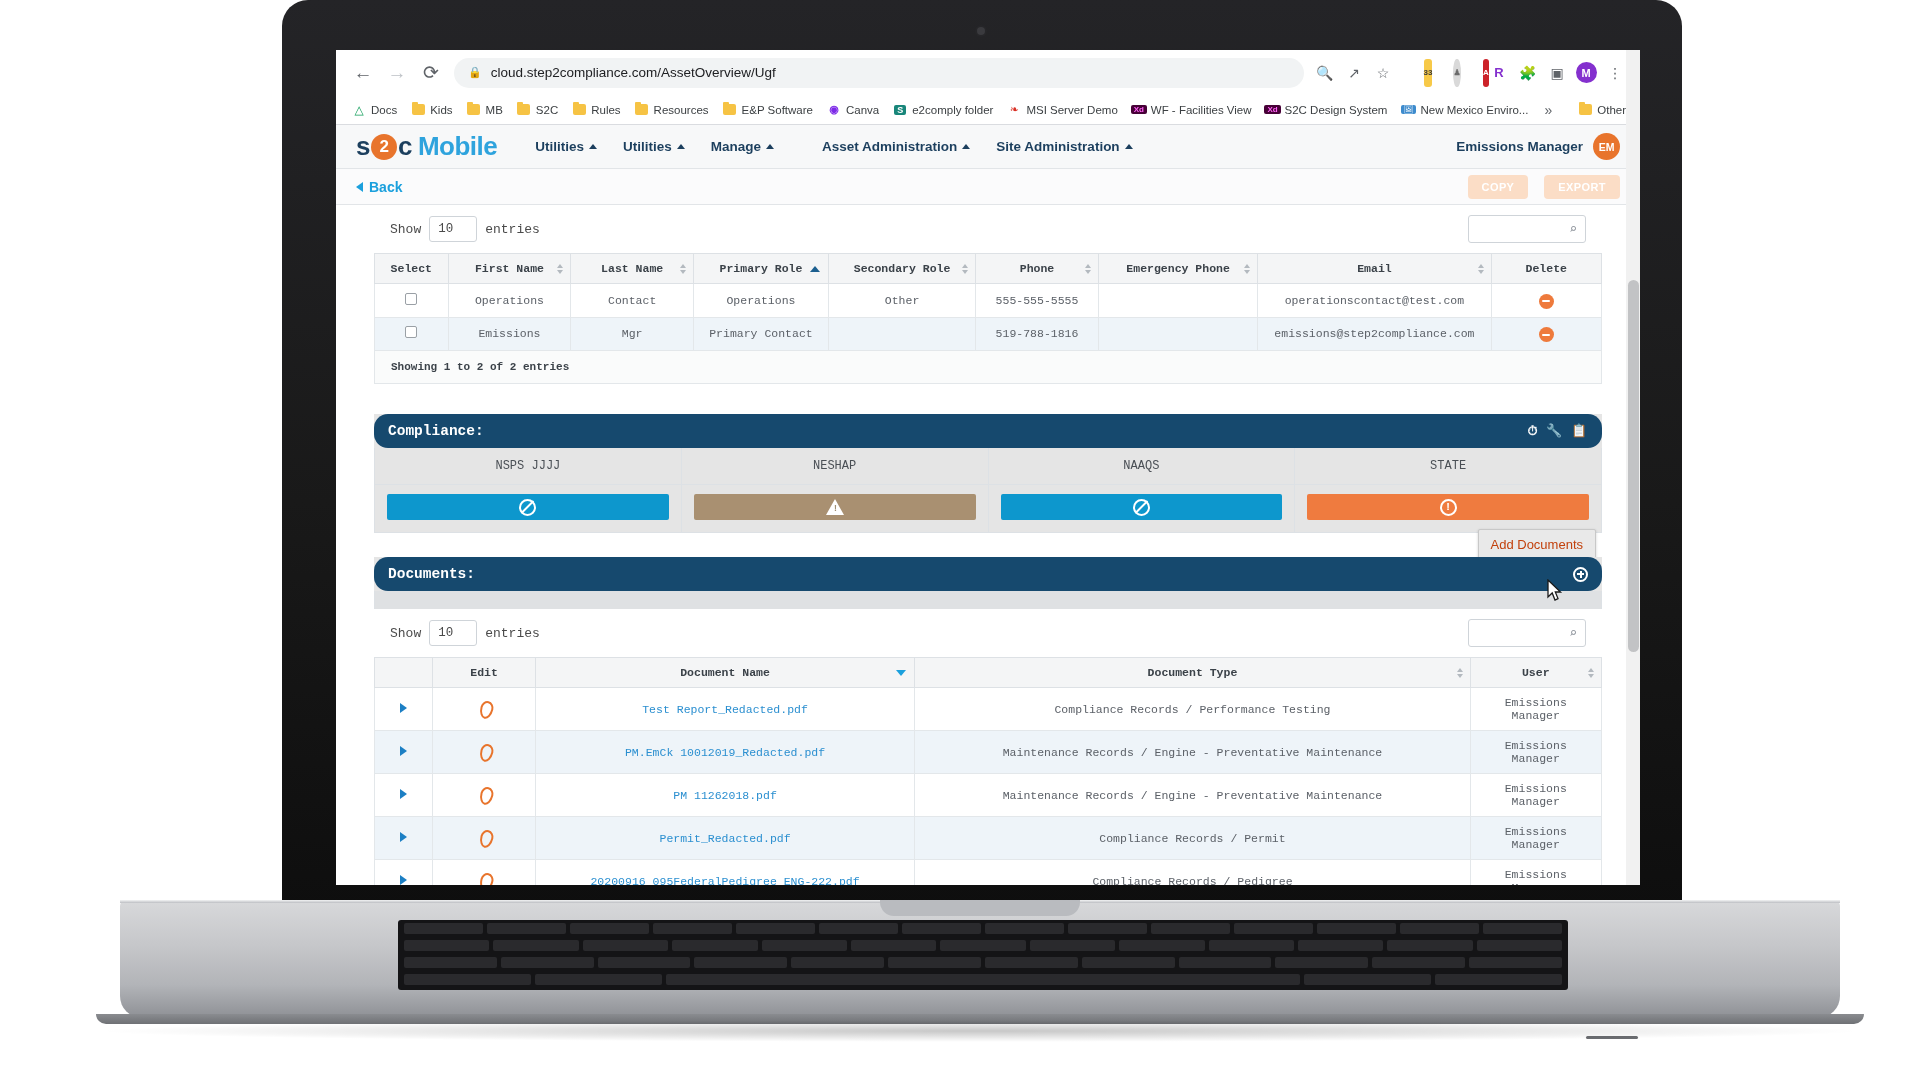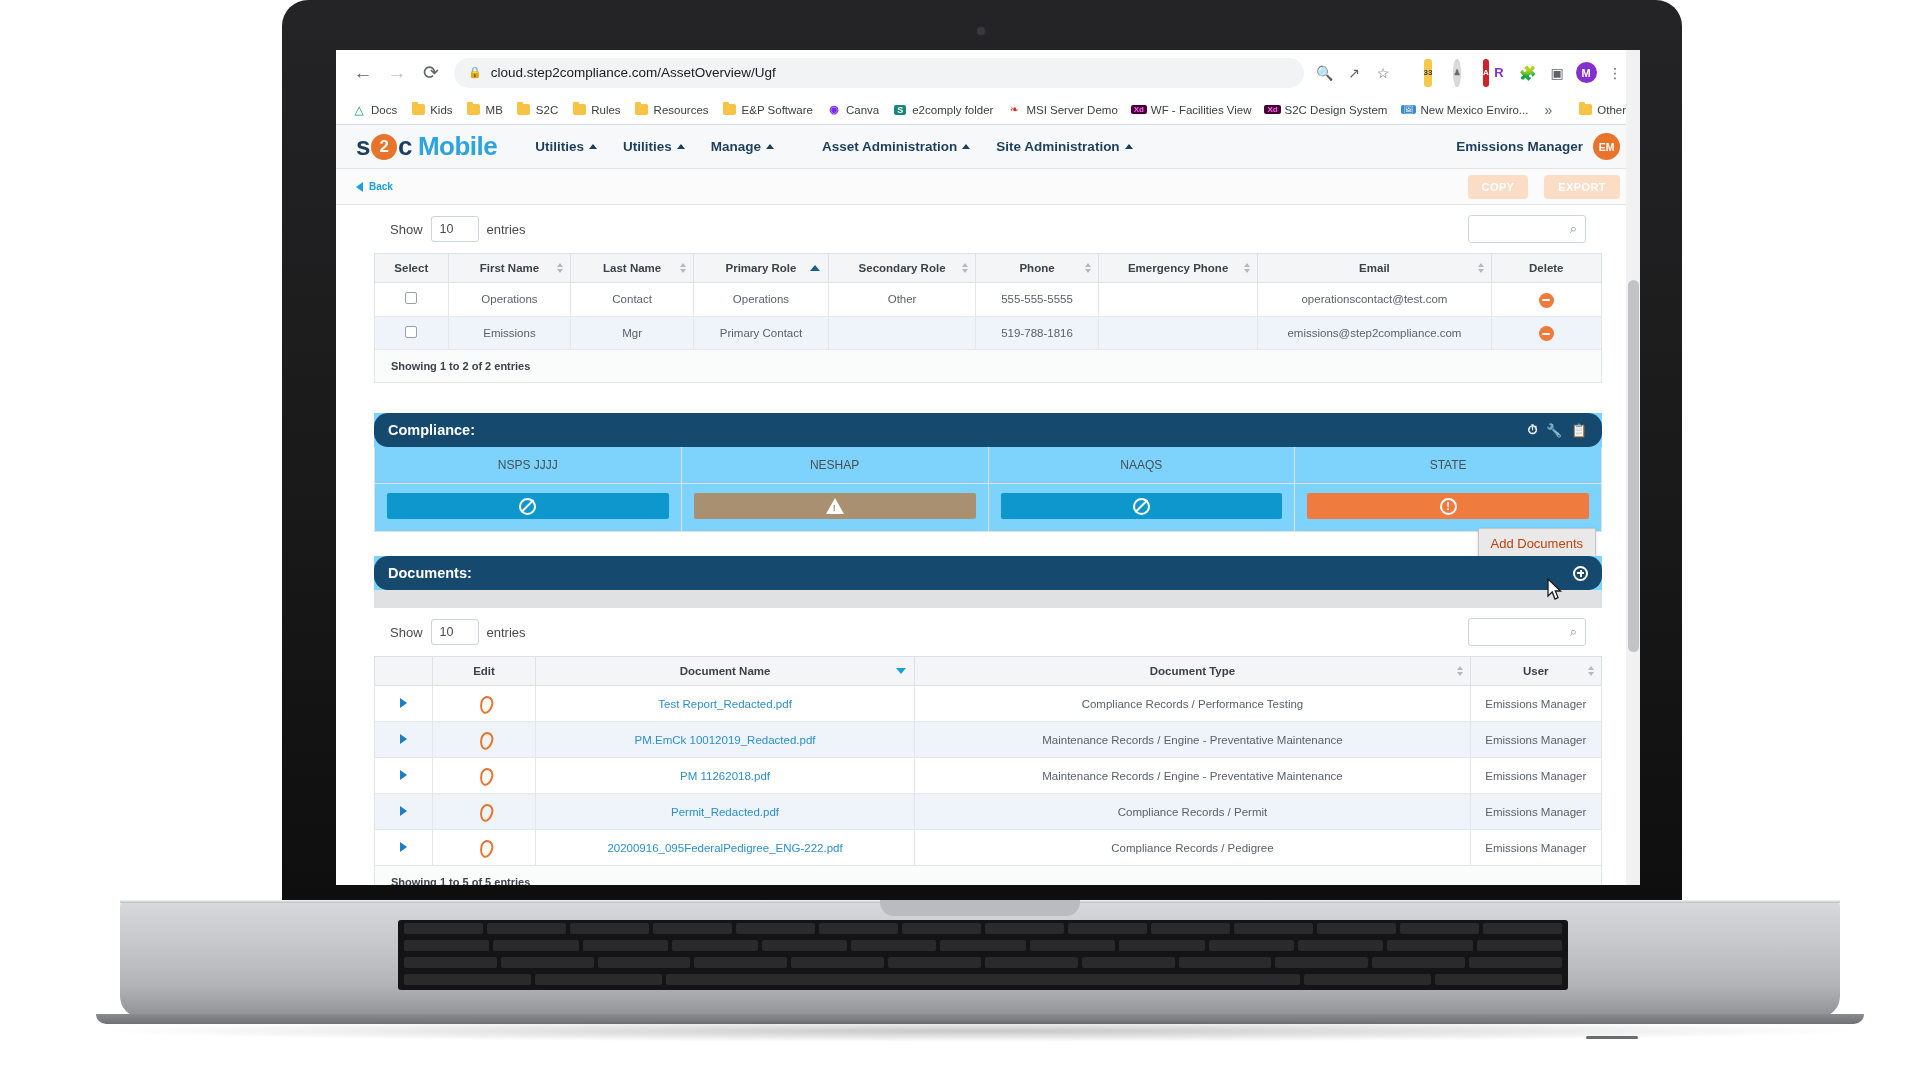--- a/index.html
+++ b/index.html
@@ -143,32 +143,32 @@
   .user-name { font-size: 13.5px; color: #1c3f5e; font-weight: 700; }
   .user-av {
     width: 27px; height: 27px; border-radius: 50%; background: #e8742c;
     color: #fff; font-size: 10.5px; display:flex;align-items:center;justify-content:center; font-weight:700;
   }
 
   .subbar {
     height: 36px; background: #fbfbfc; border-bottom: 1px solid #e2e5e8;
     display:flex; align-items:center; padding: 0 20px;
   }
-  .back-link { color: #1ba0dd; font-weight: 700; font-size: 10px; display:flex; align-items:center; gap:6px; }
+  .back-link { color: #1ba0dd; font-weight: 700; font-size: 14px; display:flex; align-items:center; gap:6px; }
   .tri-left { width:0;height:0;border-top:5px solid transparent;border-bottom:5px solid transparent;border-right:7px solid #1ba0dd; }
   .subbar-right { margin-left:auto; display:flex; gap: 16px; }
   .btn-ghost {
     background: #fbddc6; color: #ffffff; font-size: 11px; font-weight: 700;
     padding: 6px 14px; border-radius: 4px; letter-spacing: .4px;
   }
 
   .content { padding: 0 38px; position: relative; }
 
   
-  .panel { background: #7dd3fc; }
+  .panel { background: #e5e5e5; font-family: Liberation Mono, monospace; }
   .dt-top {
     display:flex; align-items:center; padding: 10px 16px 10px 16px; background:#fff;
   }
   .dt-show { font-size: 13px; color: #4a4a4a; display:flex; align-items:center; gap:8px; }
   .dt-len {
     width: 48px; height: 26px; border: 1px solid #cfd4d9; border-radius: 3px;
     font-size: 12.5px; color: #4a4a4a; display:flex; align-items:center; padding-left:8px; background:#fff;
   }
   .dt-search {
     margin-left:auto; width: 118px; height: 28px; border: 1px solid #cfd4d9; border-radius: 3px;

